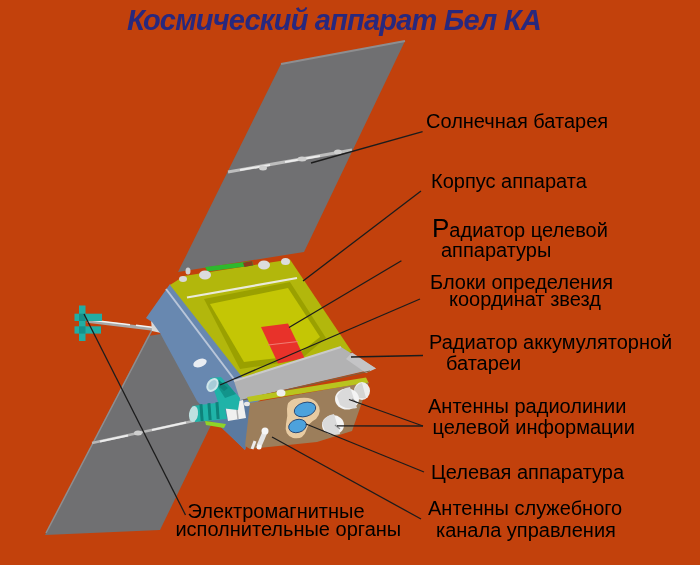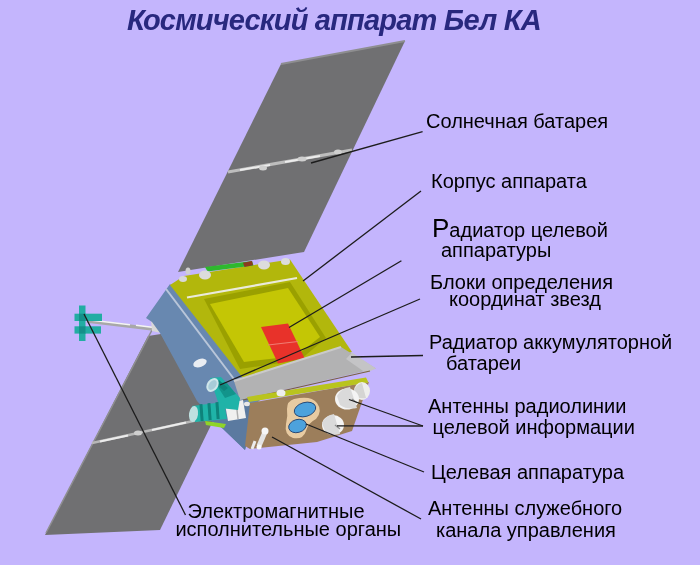--- a/index.html
+++ b/index.html
@@ -1,16 +1,16 @@
 <!DOCTYPE html>
 <html><head>
 <meta charset="utf-8">
 <style>
   html,body{margin:0;padding:0;background:#ffffff;}
-  #page{position:relative;width:700px;height:565px;background:#c4b5fd;overflow:hidden;
+  #page{position:relative;width:700px;height:565px;background:#c2410c;overflow:hidden;
         font-family:"Liberation Sans", sans-serif;}
   svg{position:absolute;left:0;top:0;}
   text{font-family:"Liberation Sans", sans-serif;}
 </style>
 </head>
 <body>
 <div id="page">
 <svg width="700" height="565" viewBox="0 0 700 565">
 
   <polygon points="148,336 161,334 213,421 160,530 45,535" fill="#707072"></polygon>

